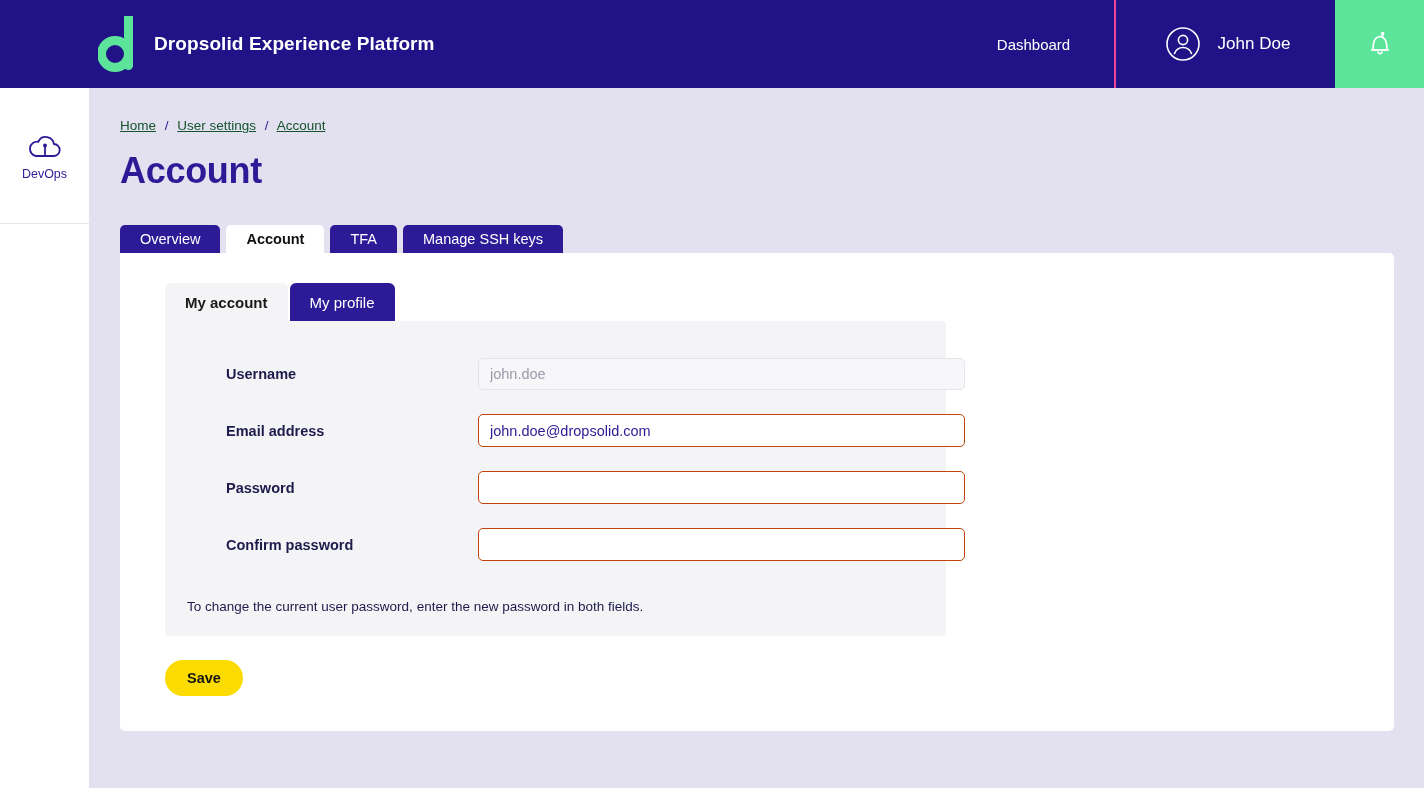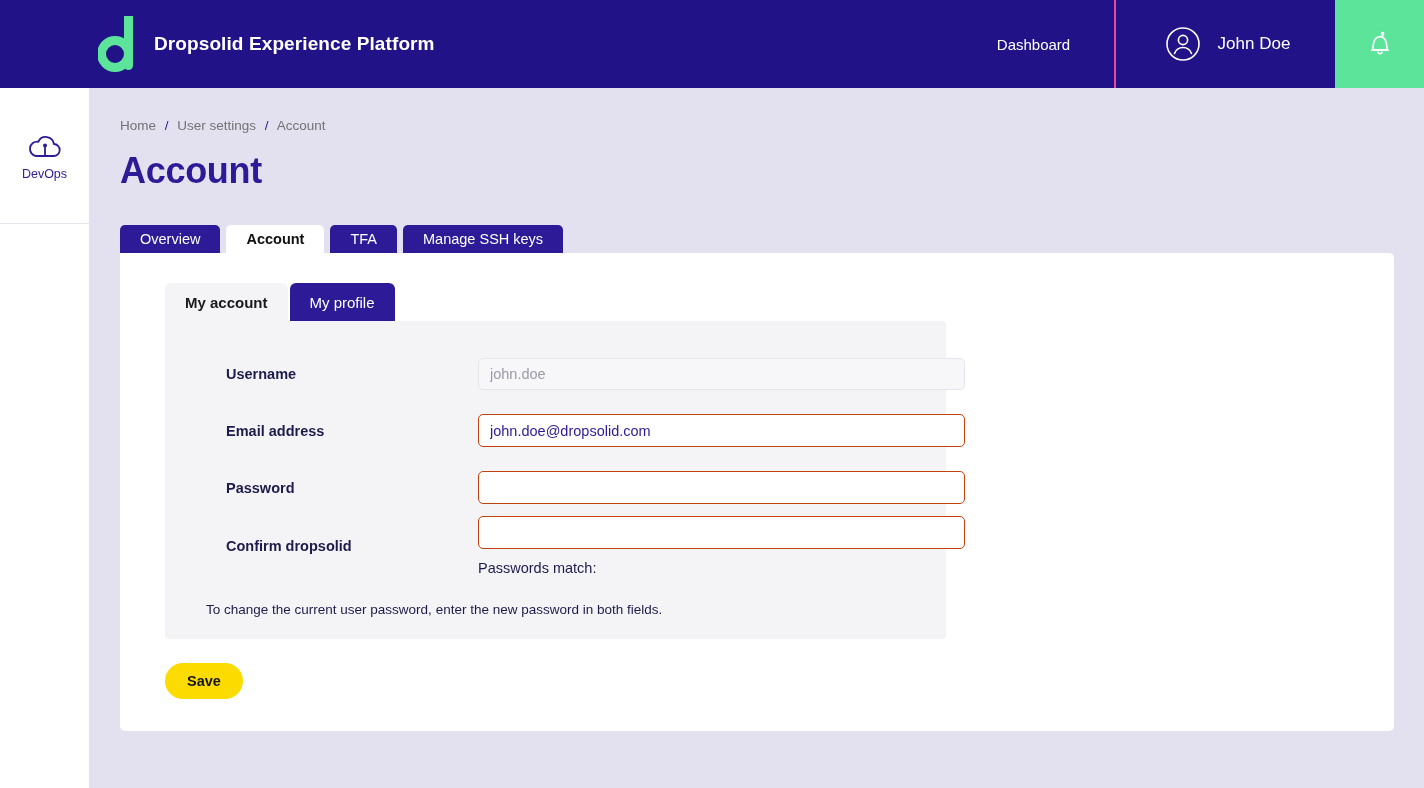--- a/index.html
+++ b/index.html
@@ -64,21 +64,21 @@
   .main {
     position: absolute; top: 88px; left: 89px;
     width: 1335px; height: 700px;
     background: #e3e1f0;
     padding-left: 31px;
   }
   .breadcrumb {
     padding-top: 30px; font-size: 13.5px; color: #2c1a96;
   }
   .breadcrumb a {
-    color: #737373; cursor: pointer;
+    color: #14532d; text-decoration: underline; cursor: pointer;
   }
   .breadcrumb .sep { margin: 0 5px; text-decoration: none; color: #2c1a96; }
   .page-title {
     font-size: 36px; font-weight: bold; color: #2c1a96;
     margin-top: 17px; letter-spacing: -0.3px;
   }
 
   
   .tabbar {
     margin-top: 25px; display: flex; align-items: flex-end; gap: 6px;
@@ -142,21 +142,21 @@
   .input.tall { height: 33px; }
   .input:disabled, .input.disabled {
     background: #f7f7f9; color: #9b9baa; border-color: #e4e4ea;
   }
   .input::placeholder { color: #9b9baa; }
   .match-text {
     font-size: 14.5px; color: #1d1b4b;
     margin-top: 11px; margin-left: 0px;
   }
   .helper-text {
-    font-size: 13.5px; color: #1d1b4b; margin-top: 26px; margin-left: 19px;
+    font-size: 13.5px; color: #1d1b4b; margin-top: 26px;
   }
 
   
   .save-btn {
     margin-top: 24px;
     height: 36px; padding: 0 22px;
     background: #fcdc00; color: #141414;
     border: none; border-radius: 18px;
     font-family: "Liberation Sans", sans-serif;
     font-size: 14.5px; font-weight: bold;
@@ -272,24 +272,23 @@
       </div>
 
       <div class="form-row">
         <div class="form-label">Password</div>
         <div class="form-control">
           <input class="input tall" type="password" value="" style="">
         </div>
       </div>
 
       <div class="form-row">
-        <div class="form-label">Confirm dropsolid</div>
+        <div class="form-label">Confirm password</div>
         <div class="form-control">
           <input class="input tall" type="password" value="" style="">
-          <div class="match-text">Passwords match:</div>
         </div>
       </div>
 
       <div class="helper-text">To change the current user password, enter the new password in both fields.</div>
     </div>
 
     <button class="save-btn">Save</button>
   </div>
 </div>
 

